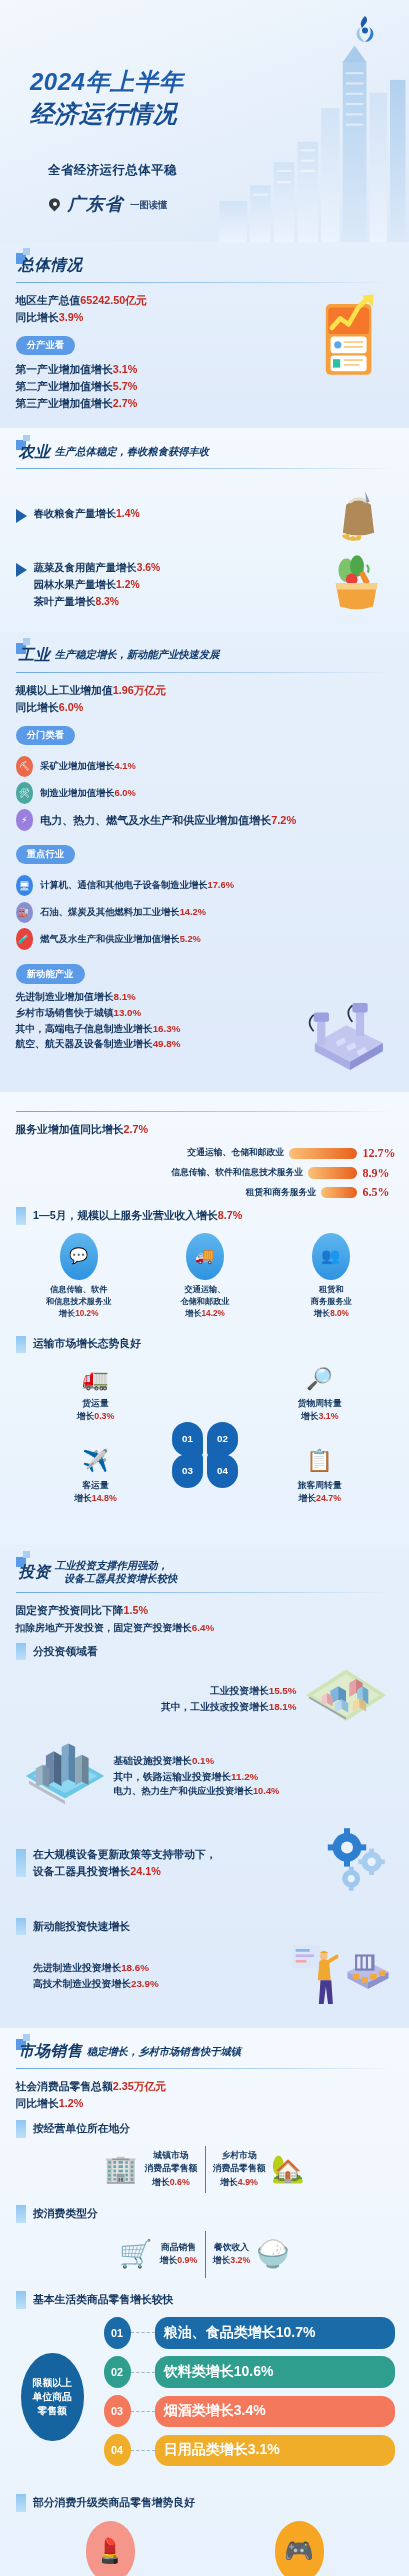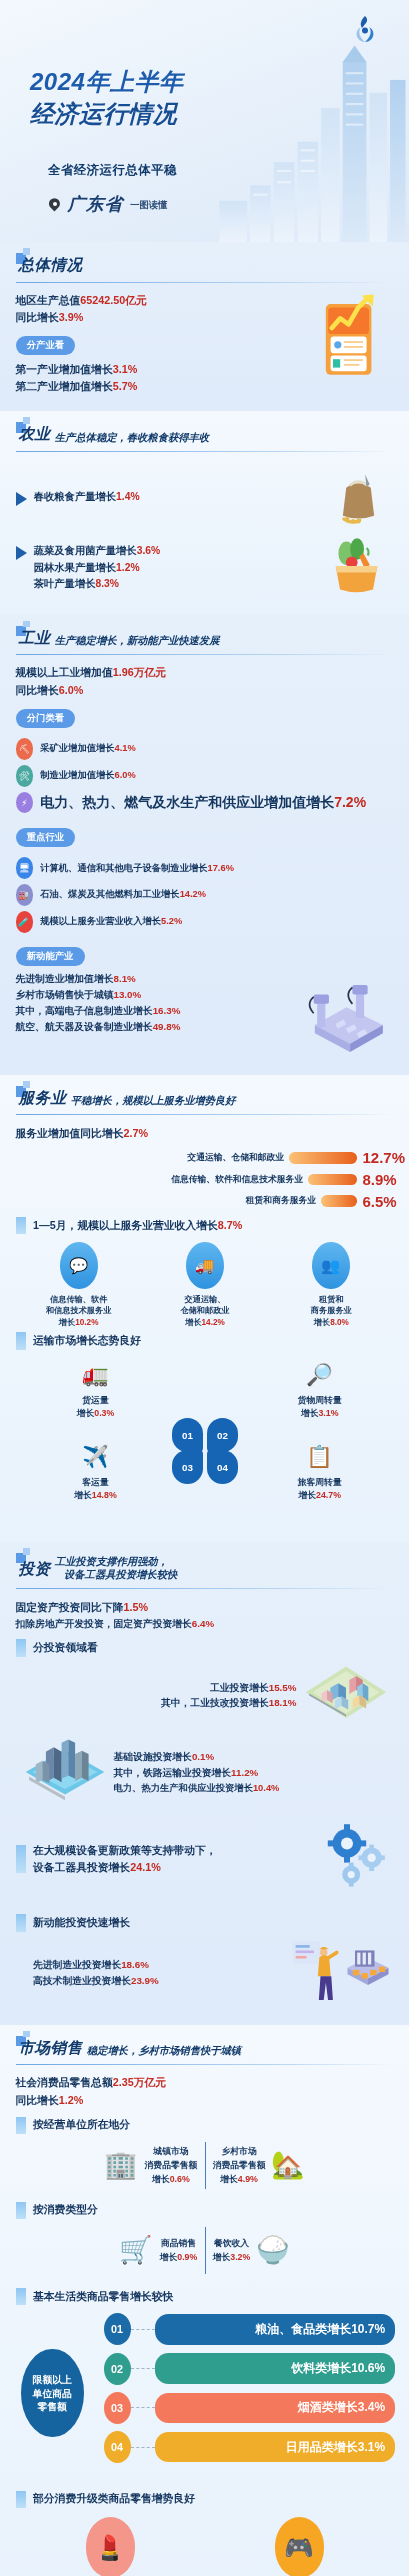--- a/index.html
+++ b/index.html
@@ -42,21 +42,21 @@
     content:""; position:absolute; left:3.6px; top:3.6px; width:4.1px;height:4.1px;border-radius:50%;background:#fff;
   }
   .hero-prov { font-size:17.5px; font-weight:800; color:#1a3f70; font-style:italic; letter-spacing:1px; line-height:1; }
   .hero-read { font-size:9.3px; font-weight:700; color:#2f4f79; padding-bottom:1.5px; }
 
   
   .sec { position: relative; padding: 13.4px 15.5px 15.5px 15.5px; }
   .bg-a { background: linear-gradient(180deg,#e6f0fb 0%,#dfeafa 100%); }
   .bg-b { background: linear-gradient(180deg,#f4f9fe 0%,#e8f2fc 100%); }
 
-  .sec-head { display:flex; align-items:flex-end; gap:4.1px; position:relative; padding-left:3.1px; }
+  .sec-head { display:flex; align-items:center; gap:4.1px; position:relative; padding-left:3.1px; }
   .tag-sq { position:absolute; left:0; top:-7.2px; width:15.5px; height:15.5px; }
   .tag-sq i { position:absolute; display:block; }
   .tag-sq i:nth-child(1){ left:0; top:5.2px; width:10.3px; height:10.3px; background:#5a9ae6; }
   .tag-sq i:nth-child(2){ left:7.7px; top:0; width:6.7px; height:6.7px; background:#a9cdf3; }
   .sec-name { font-size:15.5px; font-weight:800; color:#123b6b; font-style:italic; letter-spacing:0.5px; position:relative; z-index:2;}
   .sec-desc { font-size:10.3px; font-weight:800; color:#123b6b; font-style:italic; padding-bottom:1.5px; line-height:1.3;}
   .sec-rule { height:1px; background:linear-gradient(90deg,#6ea7e3,#b9d6f2 70%,rgba(185,214,242,0)); margin:5.2px 0 9.3px; }
 
   .big-line { font-size:10.8px; font-weight:700; color:#15365f; line-height:1.62; }
   .red { color:#c52920; font-weight:800; }
@@ -76,21 +76,21 @@
 
   .blue-chip { display:flex; align-items:center; gap:7.2px; margin:7.2px 0 4.1px;}
   .blue-chip .bar { width:10.3px; height:17.5px; background:linear-gradient(180deg,#8ec6f3,#bfe0f8); flex:none;}
   .blue-chip .t { font-size:10.8px; font-weight:800; color:#15365f; }
 
   
   .barchart { margin:7.2px 0 3.1px; }
   .bar-row { display:flex; align-items:center; justify-content:flex-end; gap:5.2px; margin:4.6px 0;}
   .bar-lab { font-size:8.8px; font-weight:700; color:#15365f; text-align:center; }
   .bar-track { height:11.3px; border-radius:5.7px; background:linear-gradient(90deg,#fbc176,#e8601c); }
-  .bar-val { font-size:15px; font-weight:800; color:#c52920; width:32px; }
+  .bar-val { font-size:12px; font-weight:800; color:#c52920; width:32px;font-family:Liberation Serif, serif; }
 
   
   .three { display:flex; justify-content:space-around; margin-top:8.2px; text-align:center; }
   .three .cell { width:30%; }
   .oval { width:38px;height:47px;border-radius:19px/24px;background:linear-gradient(180deg,#5fb6ef,#2f93e0); margin:0 auto 4.1px; display:flex;align-items:center;justify-content:center;color:#fff;font-size:15.5px;}
   .three .cap { font-size:8.2px; font-weight:700; line-height:1.45; color:#15365f;}
 
   
   .quad { position:relative; margin:9.3px 0 2.1px; height:165px; }
   .q { position:absolute; width:129px; text-align:center; font-size:8.8px; font-weight:700; line-height:1.5;}
@@ -113,21 +113,21 @@
   
   .numlist { position:relative; padding-left:88px; margin:8.2px 0 2.1px; min-height:170px;}
   .blob {
     position:absolute; left:5.2px; top:36px; width:63px; height:88px;
     background:#15639f; border-radius:31px/44px; color:#fff; display:flex;align-items:center;justify-content:center;
     font-size:9.8px; font-weight:800; text-align:center; line-height:1.4;
   }
   .nrow { display:flex; align-items:center; gap:0; margin:7.2px 0; }
   .ncirc { width:27px;height:32px;border-radius:13.4px/16px; color:#fff; font-size:10.8px; font-weight:700; display:flex;align-items:center;justify-content:center; flex:none;}
   .ndash { width:24px; border-top:1.5px dashed #9fb3c4; }
-  .nbar { flex:1; border-radius:13.4px; color:#fff; font-size:12px; font-weight:800; padding:6.7px 9.3px; text-align:right;}
+  .nbar { flex:1; border-radius:13.4px; color:#fff; font-size:14px; font-weight:800; padding:6.7px 9.3px; text-align:left;}
 
   
   .twobig { display:flex; justify-content:space-around; margin-top:9.3px; text-align:center;}
   .twobig .cell { width:46%;}
   .bigoval { width:49px;height:61px;border-radius:25px/30px; margin:0 auto 5.2px; display:flex;align-items:center;justify-content:center; font-size:24px;}
 </style>
 </head>
 <body>
 
 <div class="page">
@@ -206,20 +206,23 @@
         <div class="big-line">
           <span>同比增长</span><span class="red">3.9%</span>
         </div>
         <div class="pill">分产业看</div>
         <div class="big-line">
           <span>第一产业增加值增长</span><span class="red">3.1%</span>
         </div>
         <div class="big-line">
           <span>第二产业增加值增长</span><span class="red">5.7%</span>
         </div>
+        <div class="big-line">
+          <span>第三产业增加值增长</span><span class="red">2.7%</span>
+        </div>
       </div>
       <div style="width:88px; display:flex; align-items:center; justify-content:center;">
         <svg viewBox="0 0 120 150" width="72" height="90">
           <rect x="18" y="20" width="76" height="118" rx="8" fill="#f5a03c"></rect>
           <rect x="22" y="26" width="68" height="44" rx="6" fill="#f4772c"></rect>
           <rect x="26" y="74" width="60" height="28" rx="5" fill="#fff"></rect>
           <rect x="26" y="106" width="60" height="26" rx="5" fill="#fff"></rect>
           <circle cx="38" cy="88" r="6" fill="#58a7e8"></circle>
           <rect x="48" y="82" width="32" height="3" fill="#f8cd8b"></rect>
             <rect x="48" y="90" width="32" height="3" fill="#f8cd8b"></rect>
@@ -323,36 +326,36 @@
     <div class="icon-row">
       <span class="ic" style="background:#eb6a4b">⛏</span>
       <span class="txt"><span>采矿业增加值增长</span><span class="red">4.1%</span></span>
     </div>
     <div class="icon-row">
       <span class="ic" style="background:#4aa8a0">🛠</span>
       <span class="txt"><span>制造业增加值增长</span><span class="red">6.0%</span></span>
     </div>
     <div class="icon-row">
       <span class="ic" style="background:#9b7fe0">⚡</span>
-      <span class="txt" style="font-size:14px"><span>电力、热力、燃气及水生产和供应业增加值增长</span><span class="red">7.2%</span></span>
+      <span class="txt" style="font-size:11px"><span>电力、热力、燃气及水生产和供应业增加值增长</span><span class="red">7.2%</span></span>
     </div>
 
     <div class="pill">重点行业</div>
 
     <div class="icon-row">
       <span class="ic" style="background:#3a86e8">🖥</span>
       <span class="txt"><span>计算机、通信和其他电子设备制造业增长</span><span class="red">17.6%</span></span>
     </div>
     <div class="icon-row">
       <span class="ic" style="background:#8a8fd0">🏭</span>
       <span class="txt"><span>石油、煤炭及其他燃料加工业增长</span><span class="red">14.2%</span></span>
     </div>
     <div class="icon-row">
       <span class="ic" style="background:#e8423c">🧪</span>
-      <span class="txt"><span>规模以上服务业营业收入增长</span><span class="red">5.2%</span></span>
+      <span class="txt"><span>燃气及水生产和供应业增加值增长</span><span class="red">5.2%</span></span>
     </div>
 
     <div class="pill">新动能产业</div>
 
     <div style="display:flex;">
       <div style="flex:1">
         <div class="big-line" style="font-size:9.8px">
           <span>先进制造业增加值增长</span><span class="red">8.1%</span>
         </div>
         <div class="big-line" style="font-size:9.8px">
@@ -378,28 +381,20 @@
           <path d="M96 28 q-14 12 0 28" fill="none" stroke="#2c3150" stroke-width="3"></path>
           <rect x="68" y="86" width="16" height="9" fill="#d8dcfb" transform="rotate(-28 76 90)"></rect>
           <rect x="86" y="94" width="16" height="9" fill="#d8dcfb" transform="rotate(-28 94 98)"></rect>
           <rect x="104" y="102" width="16" height="9" fill="#d8dcfb" transform="rotate(-28 112 106)"></rect>
         </svg>
       </div>
     </div>
   </div>
 
   <div class="sec bg-b">
-    <div class="sec-head">
-      <span class="tag-sq">
-          <i></i>
-          <i></i>
-        </span>
-      <span class="sec-name">服务业</span>
-      <span class="sec-desc">平稳增长，规模以上服务业增势良好</span>
-    </div>
     <div class="sec-rule"></div>
 
     <div class="big-line">
       <span>服务业增加值同比增长</span><span class="red">2.7%</span>
     </div>
 
     <div class="barchart">
       <div class="bar-row">
         <span class="bar-lab">交通运输、仓储和邮政业</span>
         <span class="bar-track" style="width:68px"></span>
@@ -436,21 +431,21 @@
         <div class="cap"><span>增长</span><span class="red">14.2%</span></div>
       </div>
       <div class="cell">
         <div class="oval">👥</div>
         <div class="cap" style="white-space:pre-line">租赁和
 商务服务业</div>
         <div class="cap"><span>增长</span><span class="red">8.0%</span></div>
       </div>
     </div>
 
-    <div class="blue-chip" style="margin-top:3px">
+    <div class="blue-chip" style="margin-top:16px">
       <span class="bar"></span>
       <span class="t">运输市场增长态势良好</span>
     </div>
 
     <div class="quad">
       <div class="q q1">
         <span class="emoji">🚛</span>
         <div>货运量</div>
         <div><span>增长</span><span class="red">0.3%</span></div>
       </div>

